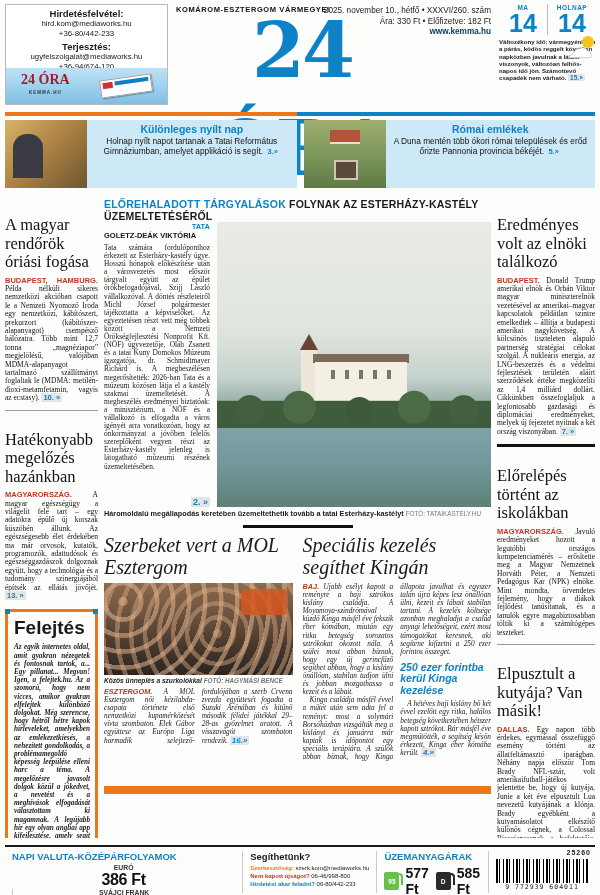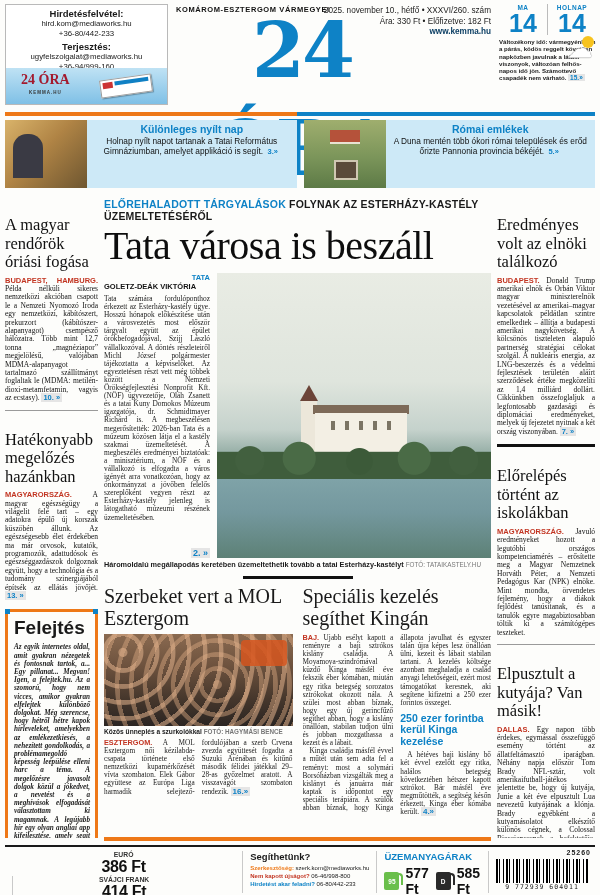--- a/index.html
+++ b/index.html
@@ -102,21 +102,21 @@
   .castle .tower { position:absolute; left:0; top:10px; width:16px; height:54px; background:#ece7da; }
   .castle .spire { position:absolute; left:-1px; top:-6px; width:0; height:0; border-left:9px solid transparent; border-right:9px solid transparent; border-bottom:16px solid #6b4438; }
   .castle .win { position:absolute; top:30px; width:4px; height:9px; background:#7b7464; }
   .caption-row { margin-top:3px; font-size:7.3px; line-height:8px; }
   .caption-row b { font-weight:bold; }
   .credit { color:#777; font-size:6.3px; }
 
   .cdiv { width:110px; height:3px; background:#111; margin:7px auto 7px auto; }
 
   
-  .subrow { display:flex; gap:10px; }
+  .subrow { display:flex; gap:10px;font-style:italic; }
   .sub { flex:1; }
   .sub-title { font-family:"Liberation Serif", serif; font-size:20px; line-height:21.5px; font-weight:normal; margin-bottom:5px; }
   .crowdphoto { width:100%; height:92px; position:relative; overflow:hidden;
     background:linear-gradient(180deg,#8a6a50 0%,#6d523e 35%,#46372c 70%,#2b2522 100%); }
   .crowdphoto::before { content:""; position:absolute; inset:0;
     background:repeating-radial-gradient(circle at 10% 20%, rgba(226,178,140,.55) 0 4px, transparent 5px 16px),
                repeating-radial-gradient(circle at 60% 55%, rgba(220,170,130,.45) 0 4px, transparent 5px 14px); }
   .crowdphoto::after { content:""; position:absolute; right:6px; top:6px; width:46px; height:26px; background:#d6561e; border-radius:4px; opacity:.85; }
   .sub-caption { font-size:6.6px; font-weight:bold; margin:2px 0 4px 0; }
   .sub-body { font-family:"Liberation Serif", serif; font-size:7.3px; line-height:8.1px; text-align:justify; column-count:2; column-gap:7px; }
@@ -165,21 +165,21 @@
 
 <div class="page">
 
   <div class="header">
     <div class="adbox">
       <div class="ad-t">Hirdetésfelvétel:</div>
       <div class="ad-s">hird.kom@mediaworks.hu</div>
       <div class="ad-s">+36-80/442-233</div>
       <div class="ad-t">Terjesztés:</div>
       <div class="ad-s">ugyfelszolgalat@mediaworks.hu</div>
-      <div class="ad-s">+36-94/999-160</div>
+      <div class="ad-s">+36-94/674-120</div>
       <div class="ad-band">
         <div class="ad-logo"><span>24 ÓRA</span><small>KEMMA.HU</small></div>
         <div class="ad-paper"></div>
       </div>
     </div>
     <div class="region-line">KOMÁROM-ESZTERGOM VÁRMEGYEI</div>
     <div class="bigtitle">24 ÓRA</div>
     <div class="dateblock">
       <div>2025. november 10., hétfő • XXXVI/260. szám</div>
       <div>Ára: 330 Ft • Előfizetve: 182 Ft</div>
@@ -239,21 +239,20 @@
       <div class="op-title">Felejtés</div>
       <div class="op-body">Az egyik internetes oldal, amit gyakran nézegetek és fontosnak tartok, a... Egy pillanat... Megvan! Igen, a felejtek.hu. Az a szomorú, hogy nem vicces, amikor gyakran elfelejtek különböző dolgokat. Még szerencse, hogy hétről hétre kapok hírleveleket, amelyekben az emlékezetkiesés, a nehezített gondolkodás, a problémamegoldó képesség leépülése elleni harc a téma. A megelőzésre javasolt dolgok közül a jókedvet, a nevetést és a meghívások elfogadását választottam ki magamnak. A legújabb hír egy olyan angliai app kifejlesztése, amely segít az emlékek felidézésében. Megjegyeztem, vettem is egy almát, ugye az angolul apple.</div>
 
     </div>
   </div>
 
   <div class="colC">
     <div class="kicker">
       <span class="hl">ELŐREHALADOTT TÁRGYALÁSOK</span><span> FOLYNAK AZ ESTERHÁZY-KASTÉLY ÜZEMELTETÉSÉRŐL</span>
     </div>
-    <div class="headline">Tata városa is beszáll</div>
     <div class="mainrow">
       <div class="maintext">
         <div class="loc-tag">TATA</div>
         <div class="byline">GOLETZ-DEÁK VIKTÓRIA</div>
         <div class="mainbody">Tata számára fordulóponthoz érkezett az Esterházy-kastély ügye. Hosszú hónapok előkészítése után a városvezetés most először tárgyalt együtt az épület örökbefogadójával, Szijj László vállalkozóval. A döntés részleteiről Michl József polgármester tájékoztatta a képviselőket. Az egyeztetésen részt vett még többek között a Nemzeti Örökségfejlesztési Nonprofit Kft. (NÖF) ügyvezetője, Oláh Zsanett és a tatai Kuny Domokos Múzeum igazgatója, dr. Schmidtmayer Richárd is. A megbeszélésen megerősítették: 2026-ban Tata és a múzeum közösen látja el a kastély szakmai üzemeltetését. A megbeszélés eredményei biztatóak: a minisztérium, a NÖF és a vállalkozó is elfogadta a város igényét arra vonatkozóan, hogy az önkormányzat a jövőben felelős szereplőként vegyen részt az Esterházy-kastély jelenleg is látogatható múzeumi részének üzemeltetésében.</div>
         <span class="ref main-ref">2. »</span>
       </div>
       <div class="mainphoto">
         <div class="castle">
           <div class="spire"></div>
@@ -311,20 +310,21 @@
     </div>
     <hr class="divider">
     <div>
       <div class="side-title">Elpusztult a kutyája? Van másik!</div>
       <div class="side-body"><span class="dl">DALLAS.</span> <span>Egy napon több érdekes, egymással összefüggő esemény történt az állatfeltámasztó iparágban. Néhány napja először Tom Brady NFL-sztár, volt amerikaifutball-játékos jelentette be, hogy új kutyája, Junie a két éve elpusztult Lua nevezetű kutyájának a klónja. Brady egyébként a kutyamásolatot elkészítő különös cégnek, a Colossal Biosciencesnek a befektetője. Micsoda véletlen: a kutyus „feltámasztása” ugyanazon a napon történt, amikor a Colossal közölte, hogy felvásárolja a Viagen Pets and Equine-t, az állatklónozás globális piacvezetőjét.</span> </div>
     </div>
   </div>
 
   <div class="footer">
     <div class="fcell f-currency">
+      <div class="f-head">NAPI VALUTA-KÖZÉPÁRFOLYAMOK</div>
       <div class="currow">
         <div class="curitem">
           <div class="curlabel">EURÓ</div>
           <div class="curval">386 Ft</div>
         </div>
         <div class="curitem">
           <div class="curlabel">SVÁJCI FRANK</div>
           <div class="curval">414 Ft</div>
         </div>
         <div class="curitem">

